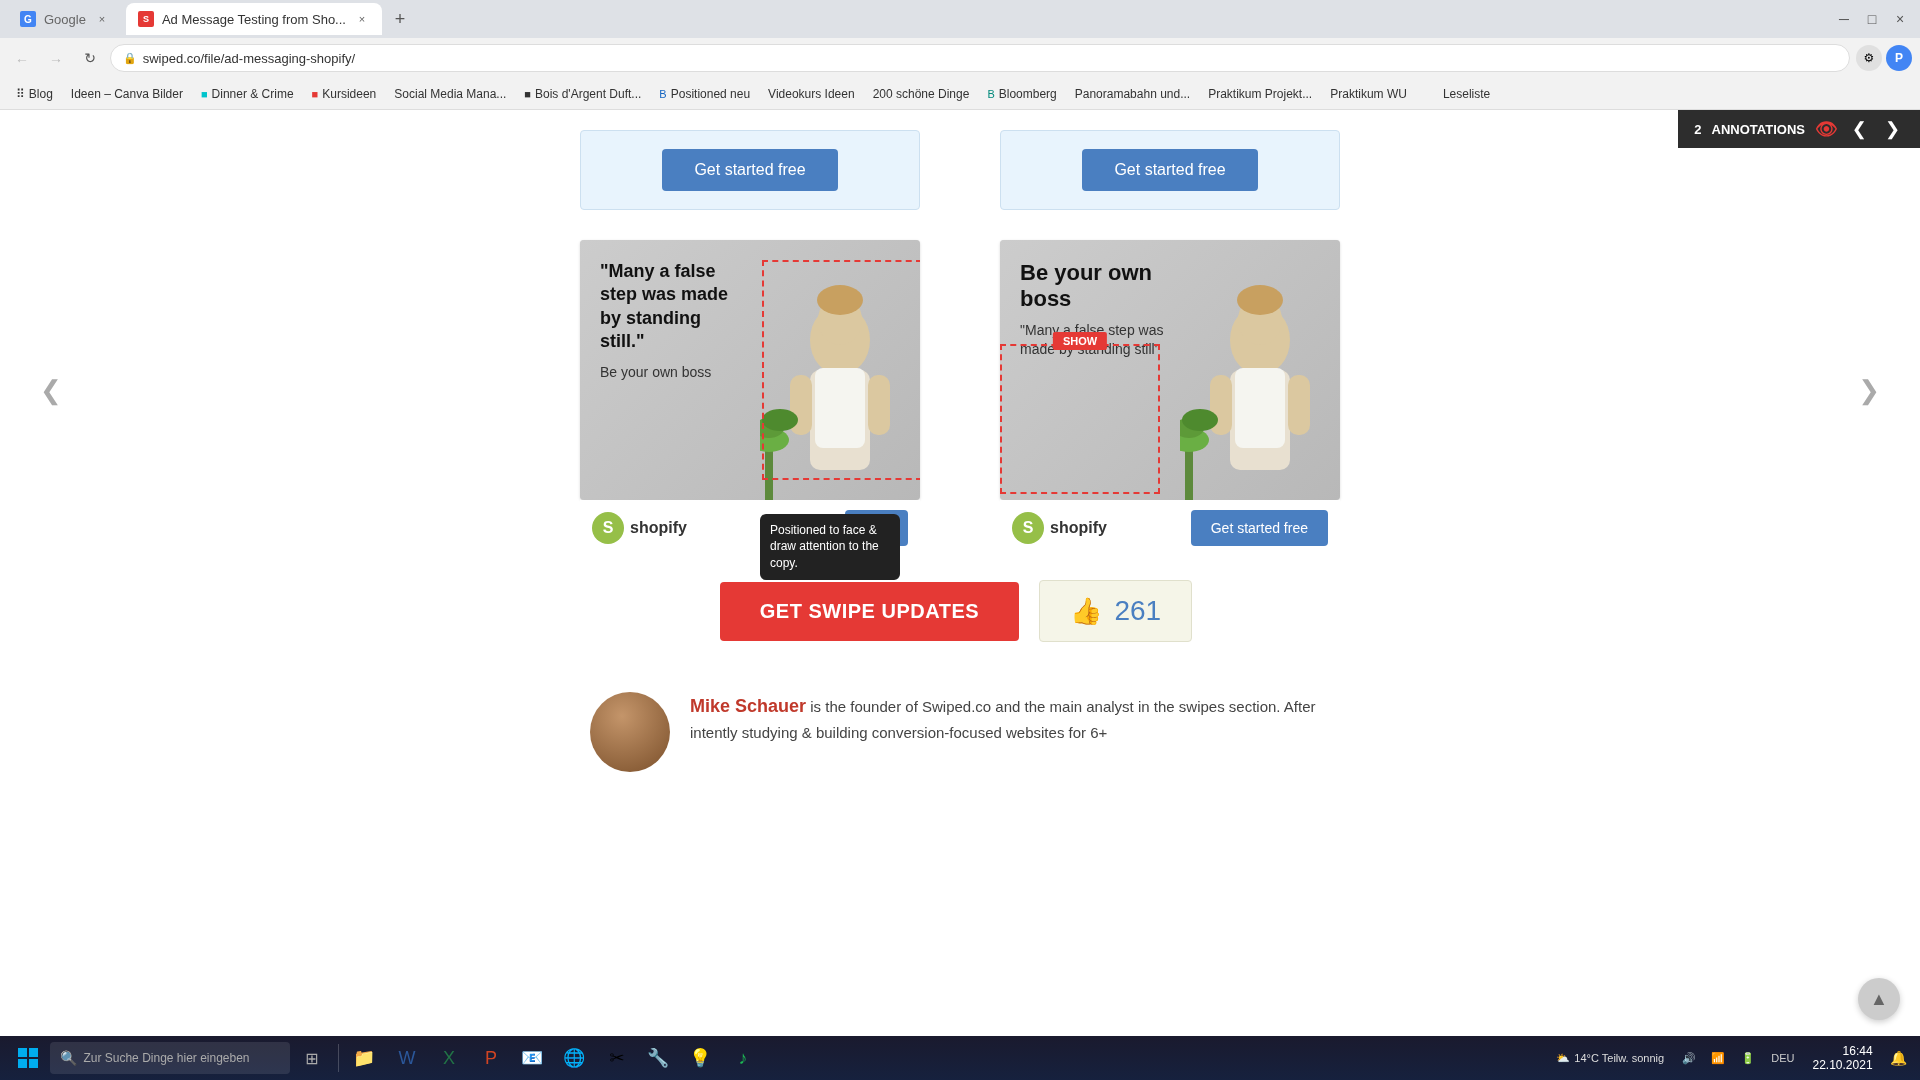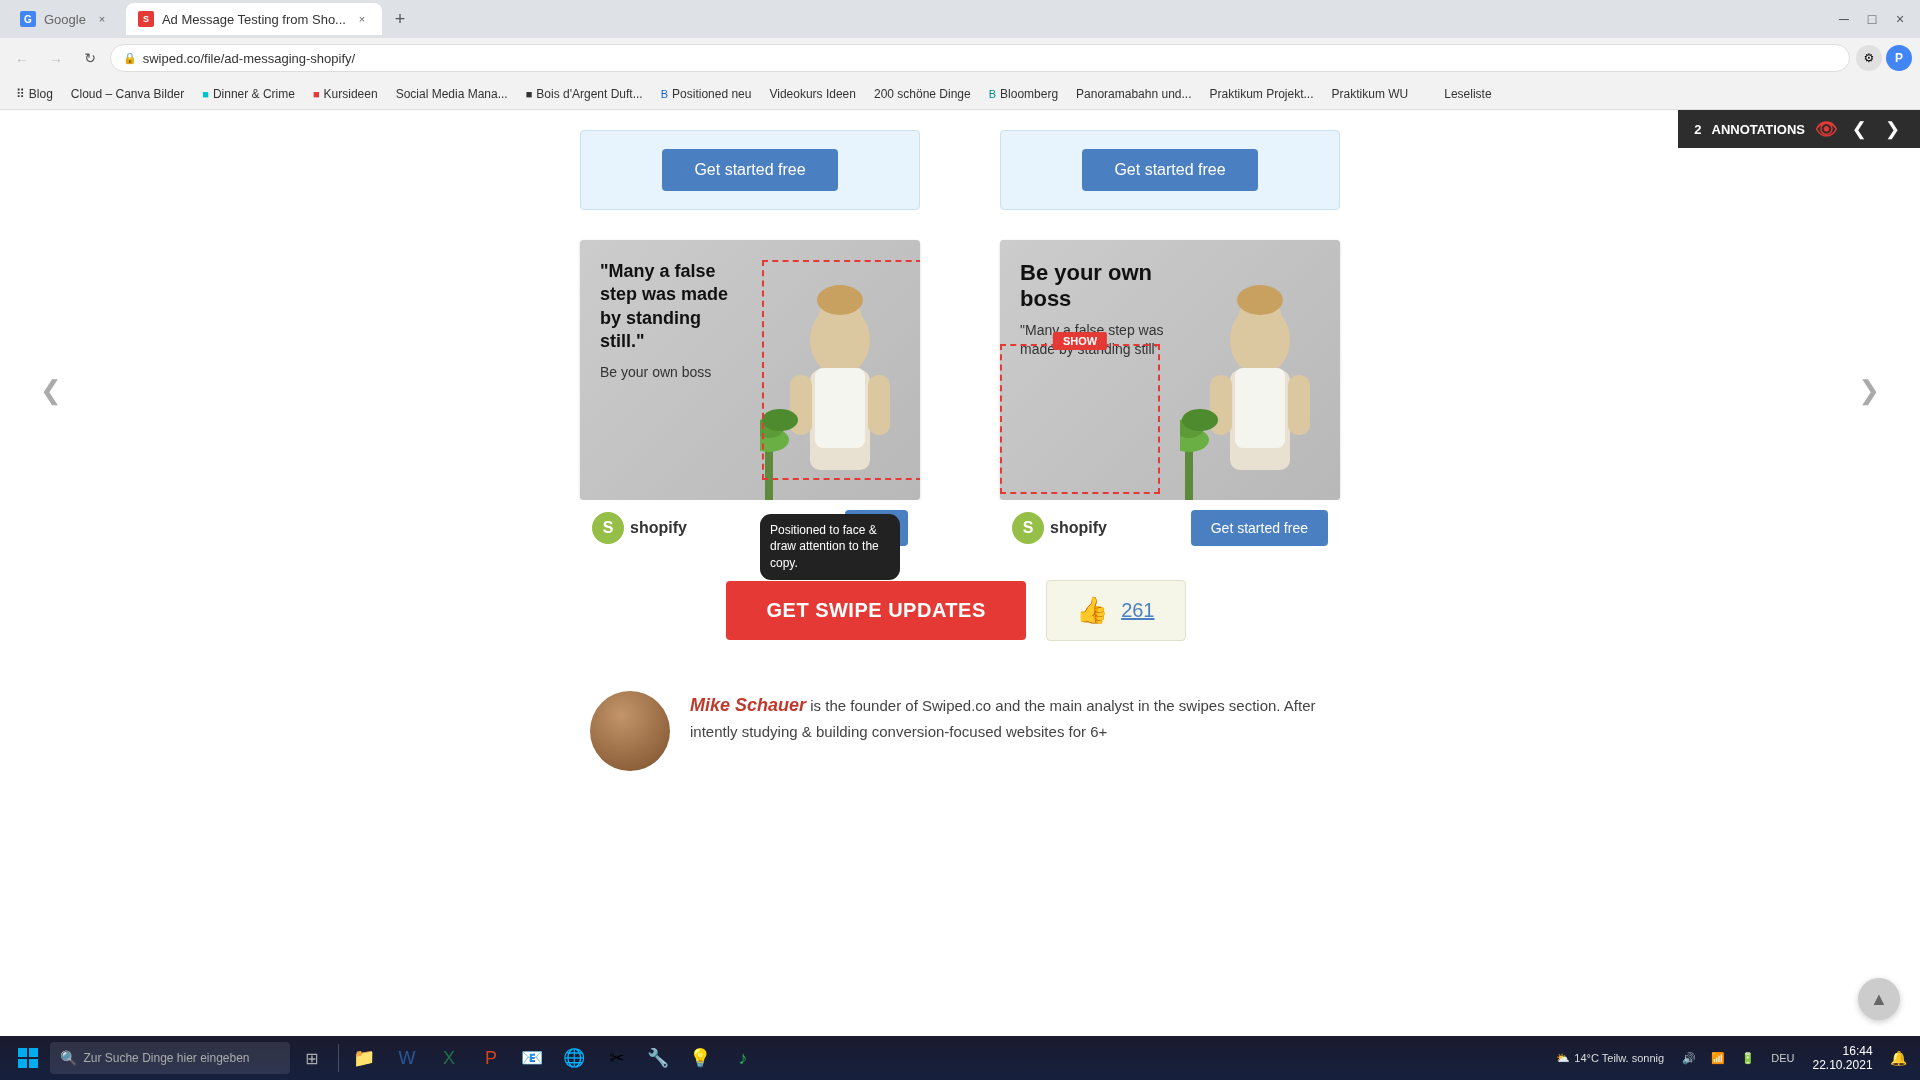--- a/index.html
+++ b/index.html
@@ -217,23 +217,22 @@
       cursor: pointer;
     }
 
     .likes-btn .thumb-icon {
       color: #4a7fc1;
       font-size: 26px;
     }
 
     .likes-btn .count {
       color: #4a7fc1;
-      font-size: 20px;
+      font-size: 28px;
       font-weight: normal;
-      text-decoration: underline;
     }
 
     
     .taskbar {
       position: fixed;
       bottom: 0;
       left: 0;
       width: 1920px;
       height: 44px;
       background: linear-gradient(to bottom, #1a1a2e, #16213e);
@@ -318,21 +317,21 @@
       <div style="width:26px;height:26px;border-radius:50%;background:#4285f4;display:flex;align-items:center;justify-content:center;cursor:pointer;color:white;font-size:12px;font-weight:bold;">P</div>
     </div>
   </div>
 
   <div class="bookmarks-bar">
     <div class="bookmark-item">
       <span>⠿</span>
       <span>Blog</span>
     </div>
     <div class="bookmark-item">
-      <span>Cloud – Canva Bilder</span>
+      <span>Ideen – Canva Bilder</span>
     </div>
     <div class="bookmark-item">
       <span style="color:#00c4cc;font-size:11px;">■</span>
       <span>Dinner &amp; Crime</span>
     </div>
     <div class="bookmark-item">
       <span style="color:#e53935;font-size:11px;">■</span>
       <span>Kursideen</span>
     </div>
     <div class="bookmark-item">
@@ -431,21 +430,21 @@
         </div>
 
         <div style="display:flex;align-items:center;justify-content:space-between;padding:8px 12px;background:#fff;height:56px;border-radius:0 0 4px 4px;">
           <div style="display:flex;align-items:center;gap:6px;font-size:16px;font-weight:bold;color:#333;">
             <div style="width:32px;height:32px;background:#96bf48;border-radius:50%;display:flex;align-items:center;justify-content:center;color:white;font-size:16px;">S</div>
             <span>shopify</span>
           </div>
           <button class="btn-get-started-small">Get</button>
         </div>
 
-        <div style="position:absolute;bottom:-80px;right:20px;background:#222;color:#fff;font-size:12px;padding:8px 10px;border-radius:11px;width:140px;line-height:1.4;z-index:30;">
+        <div style="position:absolute;bottom:-80px;right:20px;background:#222;color:#fff;font-size:12px;padding:8px 10px;border-radius:6px;width:140px;line-height:1.4;z-index:30;">
           <span>Positioned to face &amp; draw attention to the copy.</span>
         </div>
       </div>
 
       <div style="width:340px;height:260px;background:#d8d8d8;border-radius:4px;overflow:visible;position:relative;box-shadow:0 1px 3px rgba(0,0,0,0.15); margin:0 40px;">
 
         <div style="width:100%;height:100%;background:linear-gradient(135deg, #ccc 0%, #b8b8b8 100%);border-radius:4px;position:relative;overflow:hidden;">
 
           <div style="padding:20px 20px 10px 20px;max-width:55%;">
             <div style="font-size:22px;font-weight:bold;color:#111;line-height:1.2;margin-bottom:8px;">Be your own boss</div>
@@ -491,21 +490,21 @@
       <div class="likes-btn">
         <span class="thumb-icon">👍</span>
         <span class="count">261</span>
       </div>
     </div>
 
     <div style="max-width:780px;margin:0 auto;padding:20px 20px 40px 20px;">
       <div style="display:flex;gap:20px;align-items:flex-start;">
         <div style="width:80px;height:80px;border-radius:50%;background:radial-gradient(circle at 40% 30%, #c4956a, #7a4f2a);flex-shrink:0;"></div>
         <div style="font-size:15px;color:#444;line-height:1.6;">
-          <span style="font-style:italic;font-weight:bold;color:#c0392b;font-size:18px;">Mike Schauer</span>
+          <span style="font-weight:bold;color:#c0392b;font-size:18px;">Mike Schauer</span>
           <span> is the founder of Swiped.co and the main analyst in the swipes section. After intently studying &amp; building conversion-focused websites for 6+</span>
         </div>
       </div>
     </div>
 
     <div style="position:fixed;bottom:60px;right:20px;width:42px;height:42px;border-radius:50%;background:#ccc;display:flex;align-items:center;justify-content:center;cursor:pointer;font-size:18px;color:#666;box-shadow:0 2px 6px rgba(0,0,0,0.2);z-index:200;">▲</div>
   </div>
 </div>
 
 <div class="taskbar">

